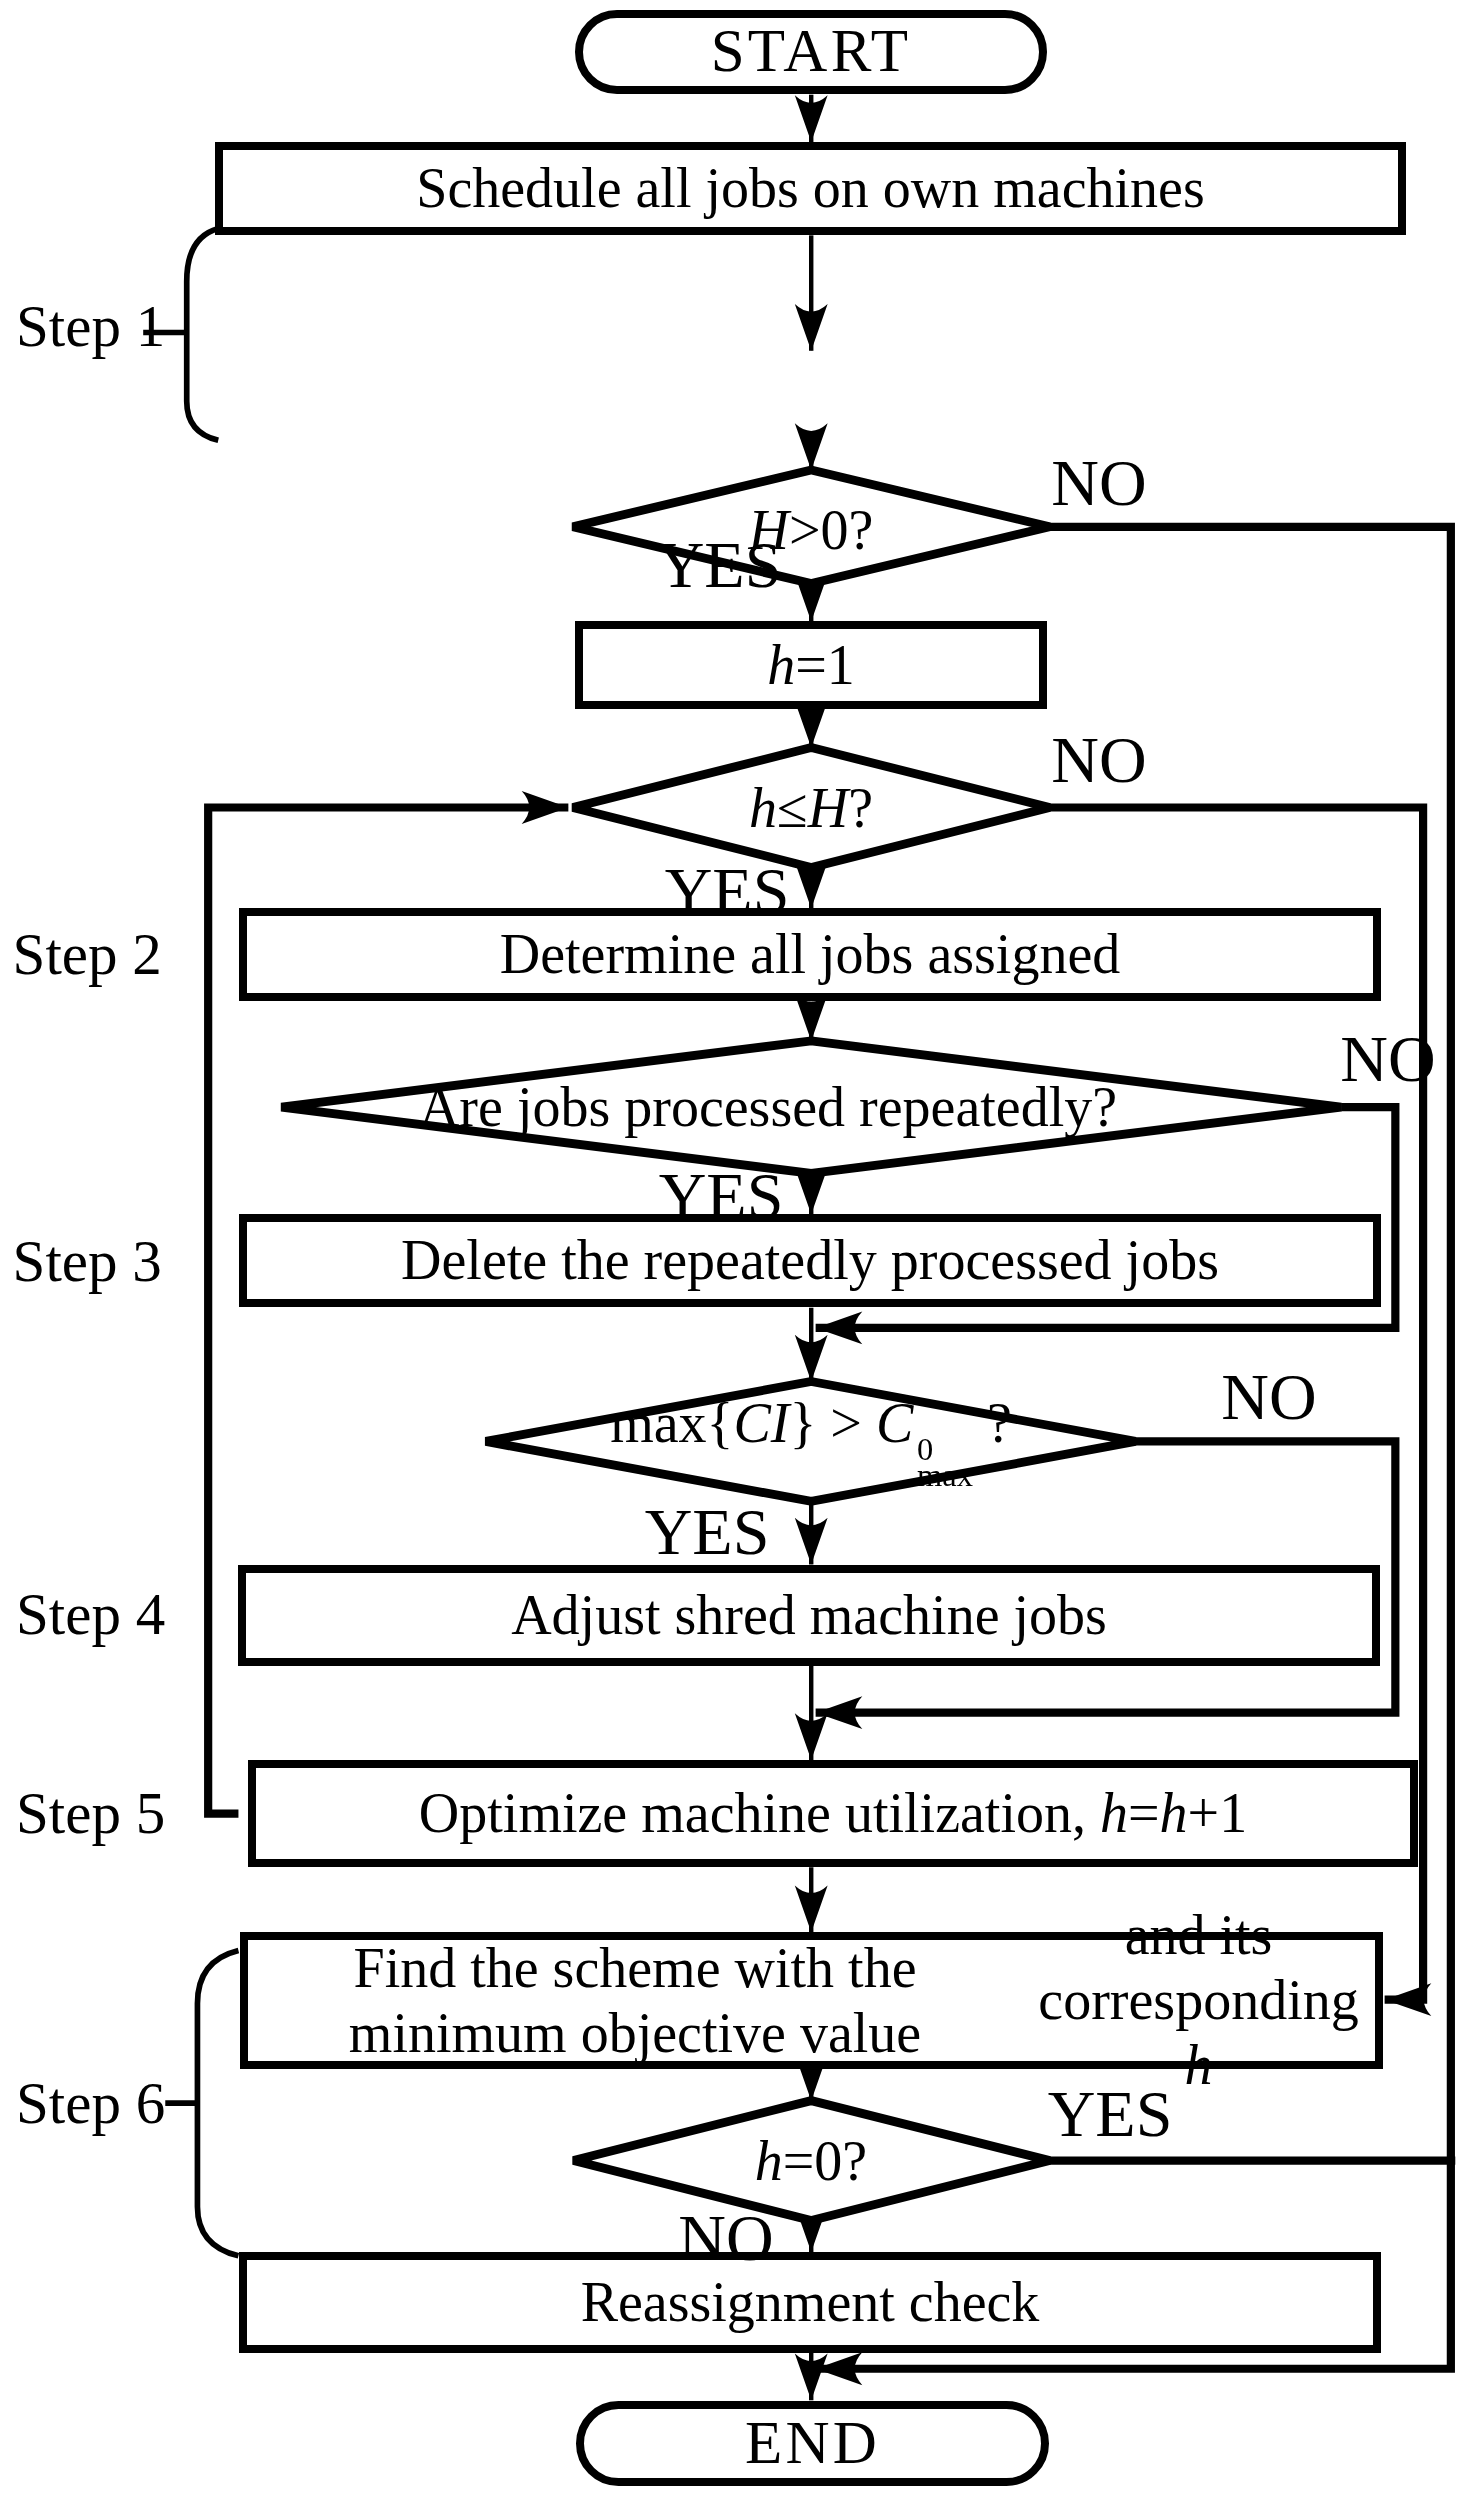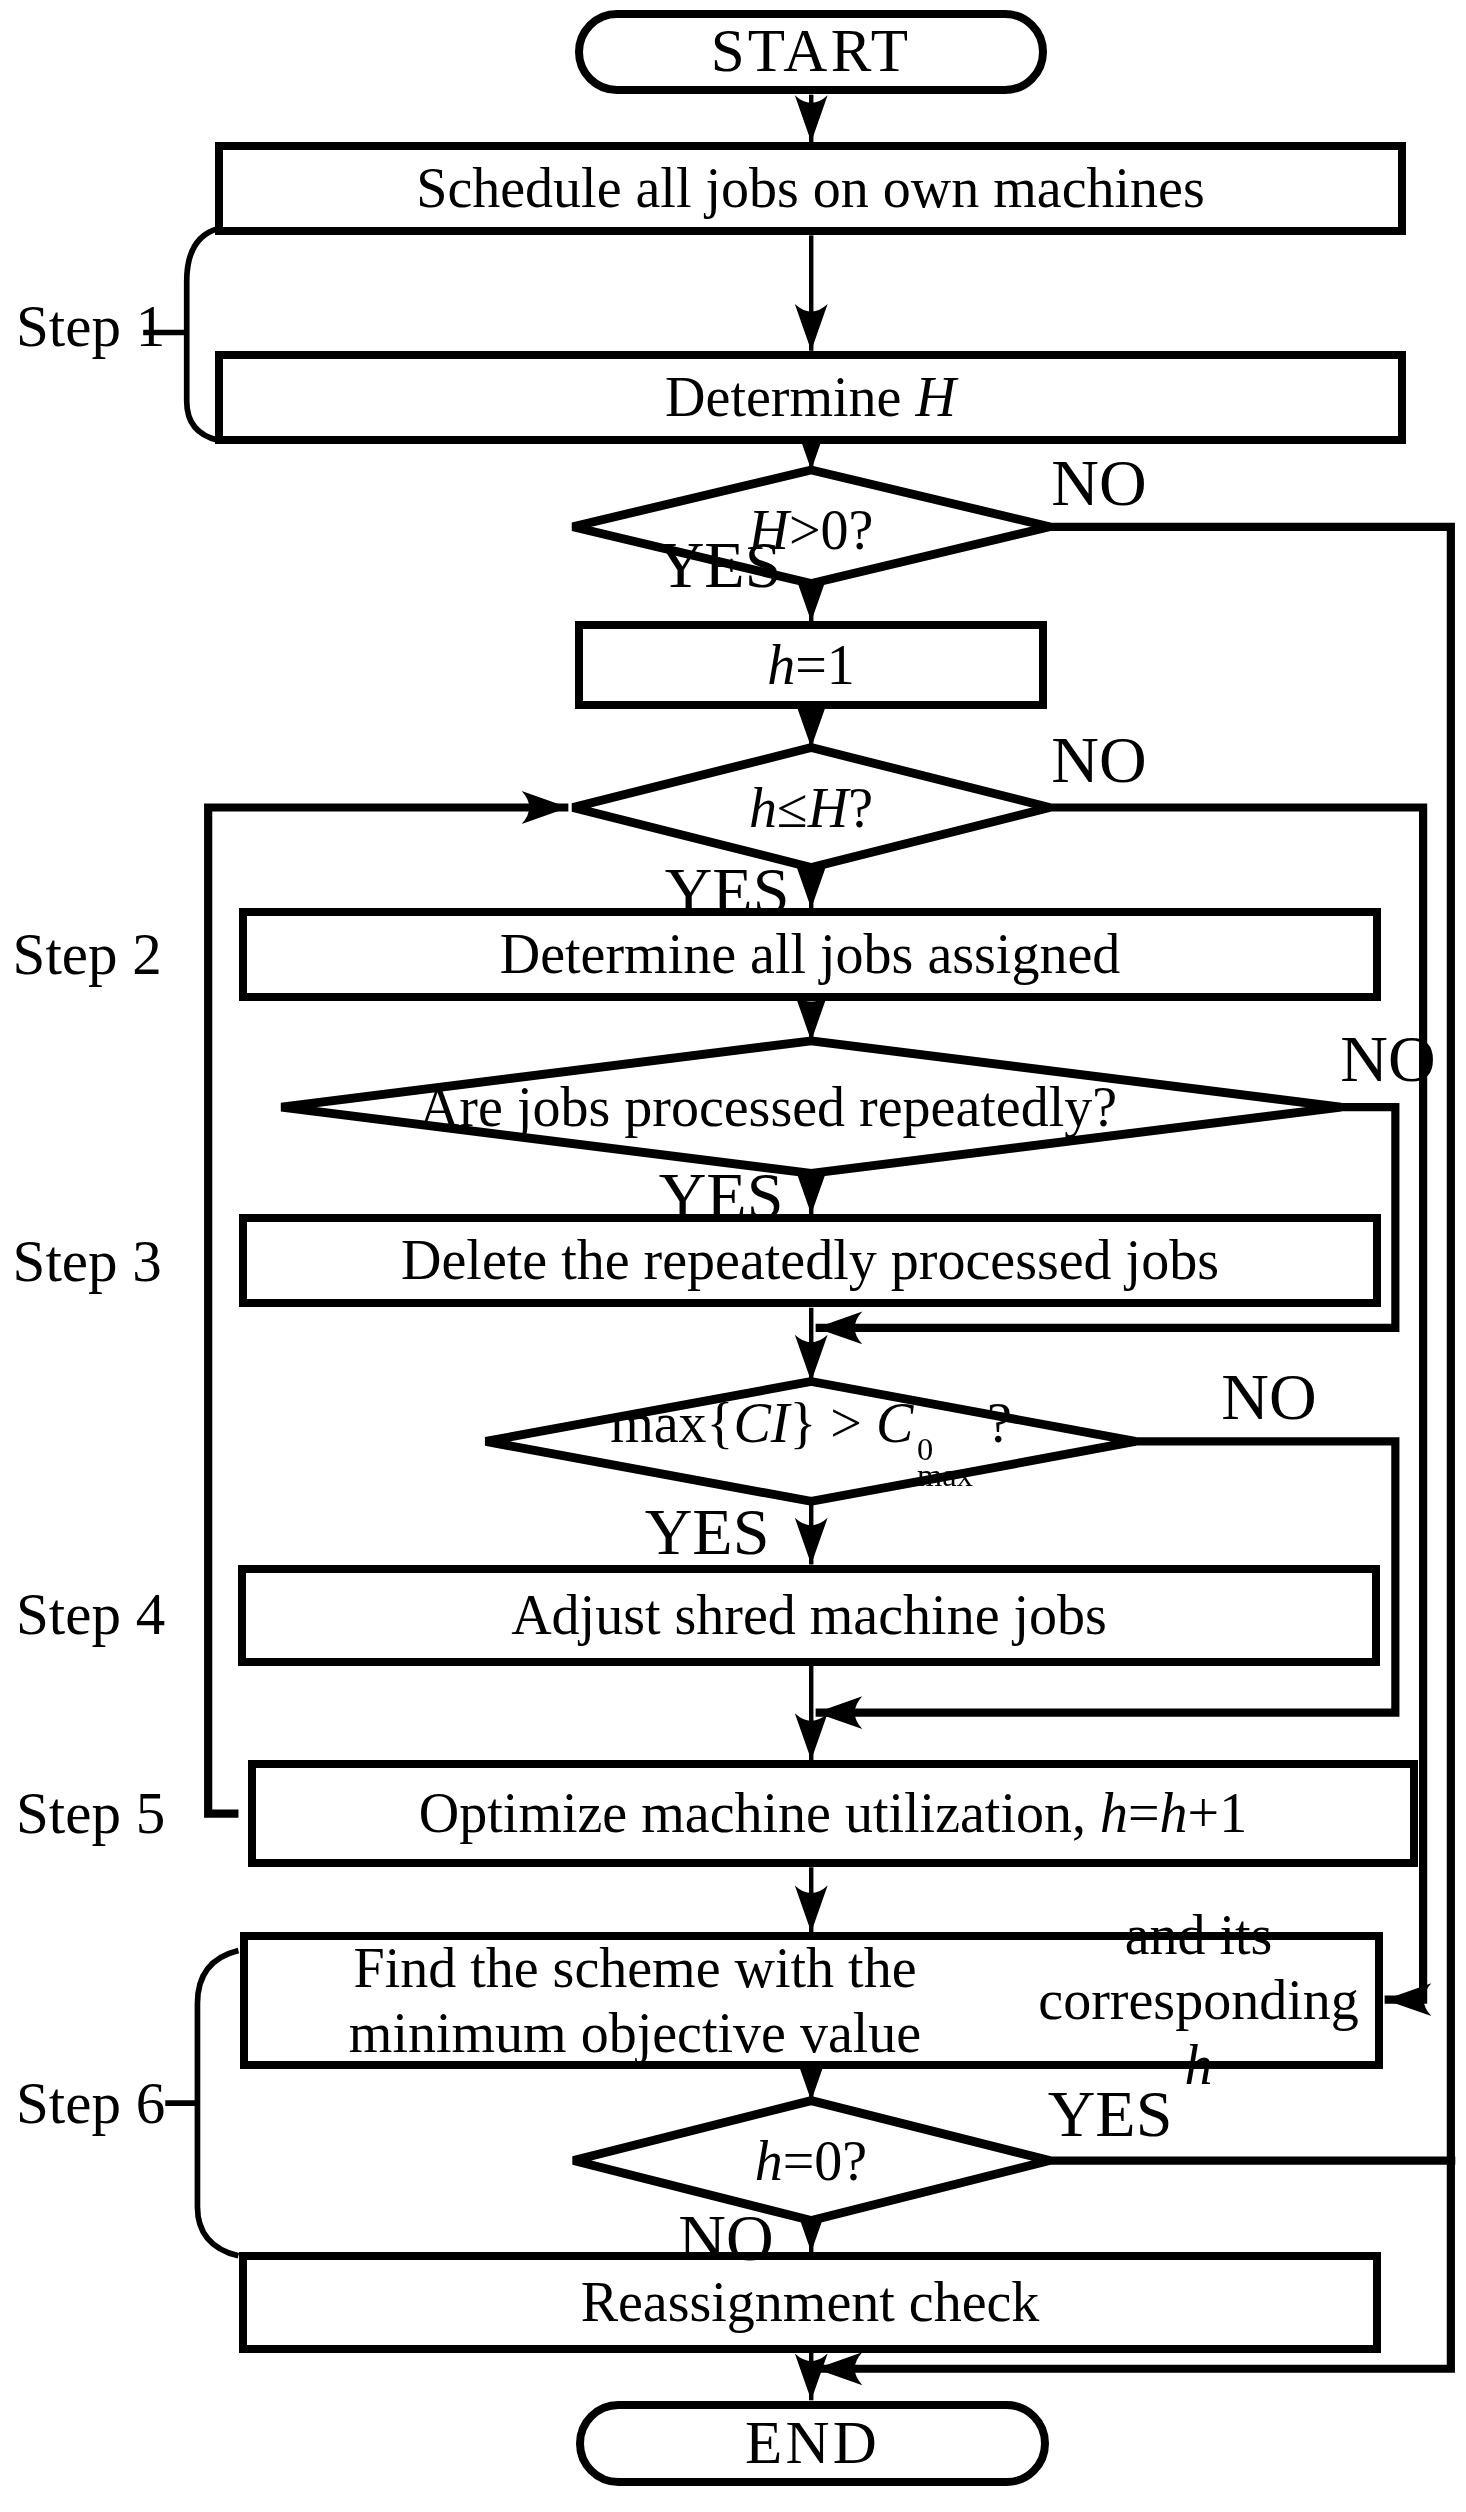--- a/index.html
+++ b/index.html
@@ -76,23 +76,20 @@
   <div class="box pill" style="left:575px;top:9.5px;width:472px;height:84px">
     <span>START</span>
   </div>
   <div class="box pill" style="left:576px;top:2401px;width:473px;height:85px">
     <span>END</span>
   </div>
 
   <div class="box" style="left:215px;top:142px;width:1191px;height:93px">
     <span><span>Schedule all jobs on own machines</span></span>
   </div>
-  <div class="box" style="left:215px;top:351px;width:1191px;height:93px">
-    <span><span>Determine </span><span class="it">H</span></span>
-  </div>
   <div class="box" style="left:575px;top:621px;width:472px;height:88px">
     <span><span class="it">h</span><span>=1</span></span>
   </div>
   <div class="box" style="left:239px;top:908px;width:1142px;height:93px">
     <span><span>Determine all jobs assigned</span></span>
   </div>
   <div class="box" style="left:239px;top:1214px;width:1142px;height:93px">
     <span><span>Delete the repeatedly processed jobs</span></span>
   </div>
   <div class="box" style="left:238px;top:1565px;width:1142px;height:101px">

